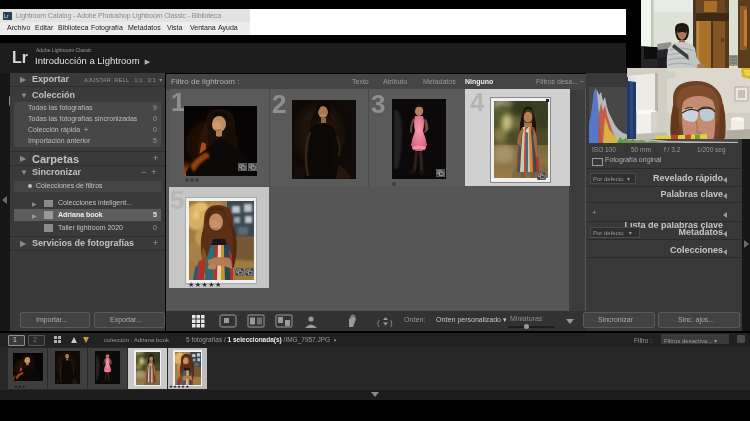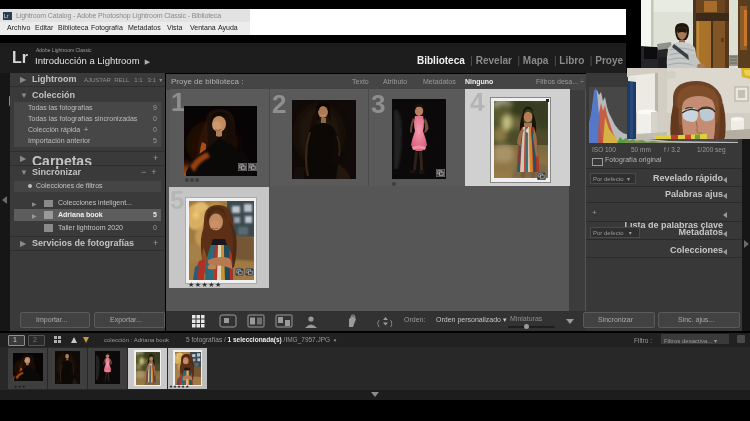--- a/index.html
+++ b/index.html
@@ -293,52 +293,47 @@
   <div class="abs txt" style="left:190px;top:24px;font-size:7px;color:#1a1a1a;z-index:5;">Ventana</div>
   <div class="abs txt" style="left:218px;top:24px;font-size:7px;color:#1a1a1a;z-index:5;">Ayuda</div>
 
   <div class="abs" style="left:250px;top:9px;width:376px;height:26px;background:#ffffff;"></div>
 
   <div class="abs" style="left:0;top:43px;width:626px;height:30px;background:#1d1d1d;"></div>
   <div class="abs txt" style="left:12px;top:49px;font-size:16px;font-weight:bold;color:#d8d8d8;">Lr</div>
   <div class="abs txt" style="left:36px;top:47px;font-size:5px;color:#9a9a9a;">Adobe Lightroom Classic</div>
   <div class="abs txt" style="left:35px;top:55px;font-size:9.5px;color:#e2e2e2;">Introducción a Lightroom&nbsp;&nbsp;<span style="font-size:7px;color:#b0b0b0;">▶</span></div>
 
-  <div class="abs txt" style="left:417px;top:55px;font-size:10px;font-weight:bold;color:#f0f0f0;">Biblioteca
-    <span style="color:#5a5a5a;font-weight:normal;">&nbsp;|&nbsp;</span><span style="color:#8a8a8a;">Revelar</span>
-    <span style="color:#5a5a5a;font-weight:normal;">&nbsp;|&nbsp;</span><span style="color:#8a8a8a;">Mapa</span>
-    <span style="color:#5a5a5a;font-weight:normal;">&nbsp;|&nbsp;</span><span style="color:#8a8a8a;">Libro</span>
-    <span style="color:#5a5a5a;font-weight:normal;">&nbsp;|&nbsp;</span><span style="color:#8a8a8a;">Proye</span></div>
 
   <div class="abs" style="left:0;top:73px;width:10px;height:258px;background:#161616;"></div>
   <div class="abs" style="left:2px;top:196px;width:0;height:0;border-top:4px solid transparent;border-bottom:4px solid transparent;border-right:5px solid #6a6a6a;"></div>
   <div class="abs" style="left:9px;top:96px;width:5px;height:10px;background:#8a8a8a;border-radius:1px;"></div>
 
   <div class="abs" style="left:10px;top:73px;width:155px;height:258px;background:#3a3a3a;"></div>
 
   <div class="abs txt" style="left:20px;top:75px;font-size:8px;color:#8a8a8a;">▶</div>
-  <div class="abs txt" style="left:32px;top:74px;font-size:9px;font-weight:bold;color:#c2c2c2;">Lightroom</div>
+  <div class="abs txt" style="left:32px;top:74px;font-size:9px;font-weight:bold;color:#c2c2c2;">Exportar</div>
   <div class="abs txt" style="left:84px;top:76px;font-size:6px;color:#8f8f8f;">AJUSTAR&nbsp;&nbsp;RELL&nbsp;&nbsp;&nbsp;1:1&nbsp;&nbsp;&nbsp;3:1&nbsp;&nbsp;▾</div>
   <div class="abs" style="left:10px;top:86px;width:155px;height:1px;background:#2e2e2e;"></div>
 
   <div class="abs txt" style="left:20px;top:91px;font-size:8px;color:#8a8a8a;">▼</div>
   <div class="abs txt" style="left:32px;top:90px;font-size:9px;font-weight:bold;color:#c2c2c2;">Colección</div>
   <div class="abs" style="left:14px;top:102px;width:147px;height:45px;background:#474747;"></div>
   <div class="abs txt" style="left:28px;top:104px;font-size:7px;color:#bdbdbd;">Todas las fotografías</div>
   <div class="abs txt" style="left:153px;top:104px;font-size:7px;color:#9a9a9a;">9</div>
   <div class="abs txt" style="left:28px;top:115px;font-size:7px;color:#bdbdbd;">Todas las fotografías sincronizadas</div>
   <div class="abs txt" style="left:153px;top:115px;font-size:7px;color:#9a9a9a;">0</div>
   <div class="abs txt" style="left:28px;top:126px;font-size:7px;color:#bdbdbd;">Colección rápida&nbsp; +</div>
   <div class="abs txt" style="left:153px;top:126px;font-size:7px;color:#9a9a9a;">0</div>
   <div class="abs txt" style="left:28px;top:137px;font-size:7px;color:#bdbdbd;">Importación anterior</div>
   <div class="abs txt" style="left:153px;top:137px;font-size:7px;color:#9a9a9a;">5</div>
 
   <div class="abs" style="left:10px;top:151px;width:155px;height:1px;background:#2e2e2e;"></div>
   <div class="abs txt" style="left:20px;top:154px;font-size:8px;color:#8a8a8a;">▶</div>
-  <div class="abs txt" style="left:32px;top:153px;font-size:14px;font-weight:bold;color:#c2c2c2;">Carpetas</div>
+  <div class="abs txt" style="left:32px;top:153px;font-size:11px;font-weight:bold;color:#c2c2c2;">Carpetas</div>
   <div class="abs txt" style="left:153px;top:153px;font-size:9px;color:#9a9a9a;">+</div>
 
   <div class="abs" style="left:10px;top:165px;width:155px;height:1px;background:#2e2e2e;"></div>
   <div class="abs txt" style="left:20px;top:168px;font-size:8px;color:#8a8a8a;">▼</div>
   <div class="abs txt" style="left:32px;top:167px;font-size:9px;font-weight:bold;color:#c2c2c2;">Sincronizar</div>
   <div class="abs txt" style="left:141px;top:167px;font-size:9px;color:#9a9a9a;">−&nbsp;&nbsp;+</div>
 
   <div class="abs" style="left:14px;top:181px;width:147px;height:11px;background:#454545;"></div>
   <div class="abs" style="left:28px;top:184px;width:4px;height:4px;border-radius:50%;background:#c0c0c0;"></div>
   <div class="abs txt" style="left:36px;top:182px;font-size:7px;color:#c4c4c4;">Colecciones de filtros</div>
@@ -379,21 +374,21 @@
   <div class="abs" style="left:592px;top:158px;width:9px;height:6px;border:1px solid #9a9a9a;"></div>
   <div class="abs txt" style="left:605px;top:156px;font-size:7px;color:#b2b2b2;">Fotografía original</div>
   <div class="abs" style="left:586px;top:168px;width:156px;height:1px;background:#2a2a2a;"></div>
 
   <div class="abs" style="left:590px;top:173px;width:44px;height:9px;background:#2f2f2f;border:1px solid #4a4a4a;"></div>
   <div class="abs txt" style="left:593px;top:175px;font-size:6px;color:#9a9a9a;">Por defecto&nbsp;&nbsp;▾</div>
   <div class="abs txt" style="right:27px;top:173px;font-size:9px;font-weight:bold;color:#c6c6c6;">Revelado rápido</div>
   <div class="abs" style="left:723px;top:177px;width:0;height:0;border-top:3px solid transparent;border-bottom:3px solid transparent;border-right:4px solid #9a9a9a;"></div>
   <div class="abs" style="left:586px;top:186px;width:156px;height:1px;background:#2a2a2a;"></div>
 
-  <div class="abs txt" style="right:27px;top:189px;font-size:9px;font-weight:bold;color:#c6c6c6;">Palabras ajus</div>
+  <div class="abs txt" style="right:27px;top:189px;font-size:9px;font-weight:bold;color:#c6c6c6;">Palabras clave</div>
   <div class="abs" style="left:723px;top:193px;width:0;height:0;border-top:3px solid transparent;border-bottom:3px solid transparent;border-right:4px solid #9a9a9a;"></div>
   <div class="abs" style="left:586px;top:202px;width:156px;height:1px;background:#2a2a2a;"></div>
 
   <div class="abs txt" style="left:592px;top:208px;font-size:8px;color:#9a9a9a;">+</div>
   <div class="abs txt" style="right:27px;top:220px;font-size:9px;font-weight:bold;color:#c6c6c6;">Lista de palabras clave</div>
   <div class="abs" style="left:723px;top:212px;width:0;height:0;border-top:3px solid transparent;border-bottom:3px solid transparent;border-right:4px solid #9a9a9a;"></div>
   <div class="abs" style="left:586px;top:221px;width:156px;height:1px;background:#2a2a2a;"></div>
 
   <div class="abs" style="left:590px;top:227px;width:48px;height:9px;background:#2f2f2f;border:1px solid #4a4a4a;"></div>
   <div class="abs txt" style="left:593px;top:229px;font-size:6px;color:#9a9a9a;">Por defecto&nbsp;&nbsp;&nbsp;▾</div>
@@ -402,21 +397,21 @@
   <div class="abs" style="left:586px;top:239px;width:156px;height:1px;background:#2a2a2a;"></div>
 
   <div class="abs txt" style="right:27px;top:245px;font-size:9px;font-weight:bold;color:#c6c6c6;">Colecciones</div>
   <div class="abs" style="left:723px;top:249px;width:0;height:0;border-top:3px solid transparent;border-bottom:3px solid transparent;border-right:4px solid #9a9a9a;"></div>
   <div class="abs" style="left:586px;top:257px;width:156px;height:1px;background:#2a2a2a;"></div>
 
   <div class="abs" style="left:742px;top:73px;width:8px;height:258px;background:#161616;"></div>
   <div class="abs" style="left:744px;top:240px;width:0;height:0;border-top:4px solid transparent;border-bottom:4px solid transparent;border-left:5px solid #6a6a6a;"></div>
 
   <div class="abs" style="left:166px;top:74px;width:420px;height:16px;background:#454545;border-bottom:1px solid #333;"></div>
-  <div class="abs txt" style="left:171px;top:77px;font-size:8px;color:#b2b2b2;">Proye de biblioteca :</div>
+  <div class="abs txt" style="left:171px;top:77px;font-size:8px;color:#b2b2b2;">Filtro de lightroom :</div>
   <div class="abs txt" style="left:352px;top:78px;font-size:7px;color:#9a9a9a;">Texto</div>
   <div class="abs txt" style="left:383px;top:78px;font-size:7px;color:#9a9a9a;">Atributo</div>
   <div class="abs txt" style="left:423px;top:78px;font-size:7px;color:#9a9a9a;">Metadatos</div>
   <div class="abs txt" style="left:465px;top:78px;font-size:7px;color:#f0f0f0;font-weight:bold;">Ninguno</div>
   <div class="abs txt" style="left:536px;top:78px;font-size:7px;color:#9a9a9a;">Filtros desa... ÷</div>
 
   <div class="abs" style="left:166px;top:90px;width:420px;height:221px;background:#565656;"></div>
 
   <div class="abs" style="left:569px;top:90px;width:16px;height:221px;background:#3c3c3c;"></div>
 

